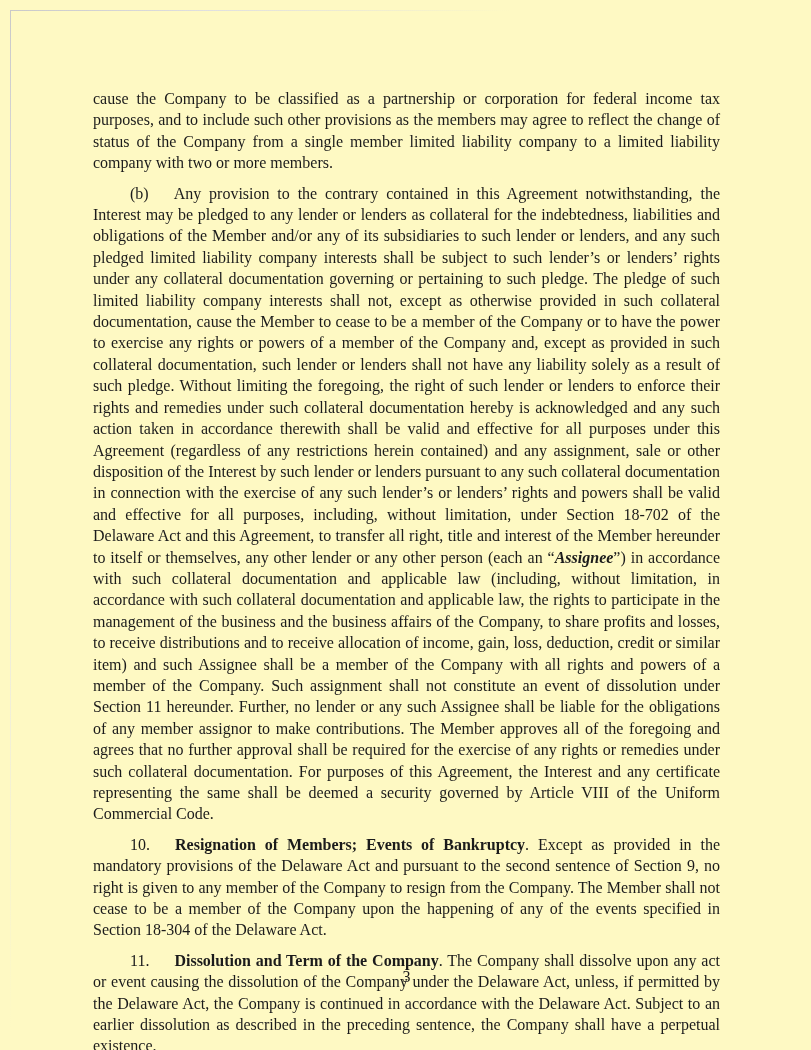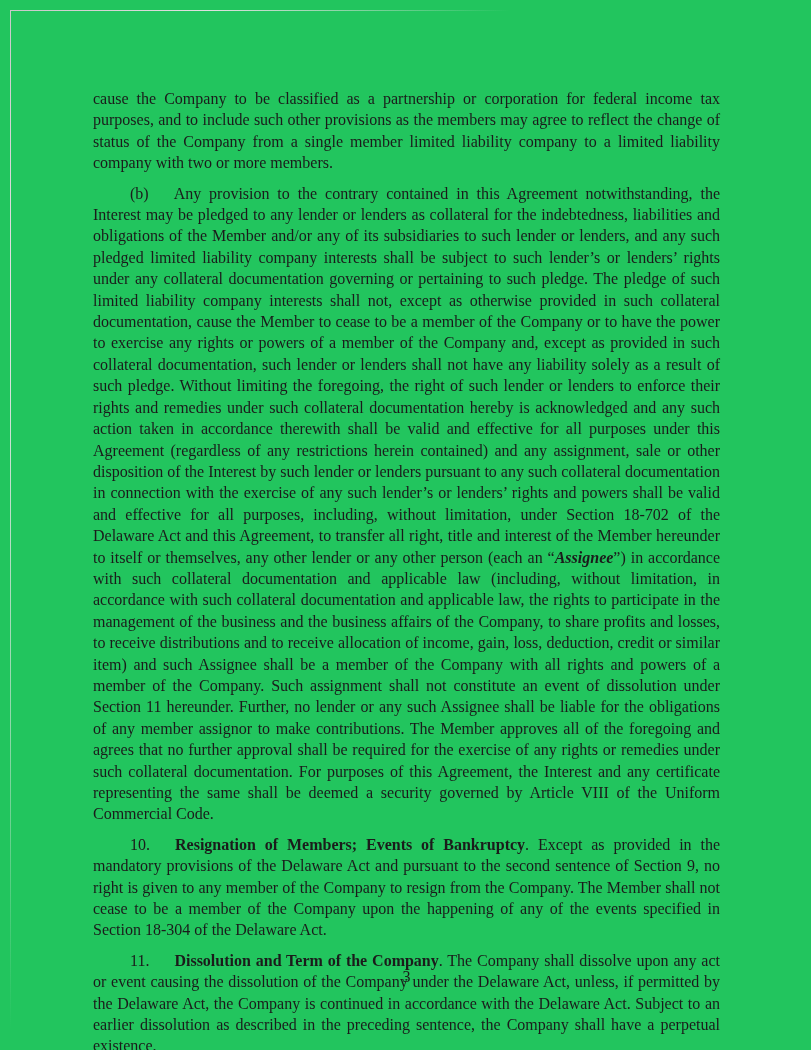--- a/index.html
+++ b/index.html
@@ -4,21 +4,21 @@
 <style>
   html, body {
     margin: 0;
     padding: 0;
     background: #ffffff;
   }
   .page {
     position: relative;
     width: 811px;
     height: 1050px;
-    background: #22c55e;
+    background: #fef9c3;
     overflow: hidden;
     font-family: "Liberation Serif", "DejaVu Serif", serif;
     color: #1b1b1b;
   }
   
   .edge-v {
     position: absolute;
     left: 10px;
     top: 10px;
     width: 1px;

